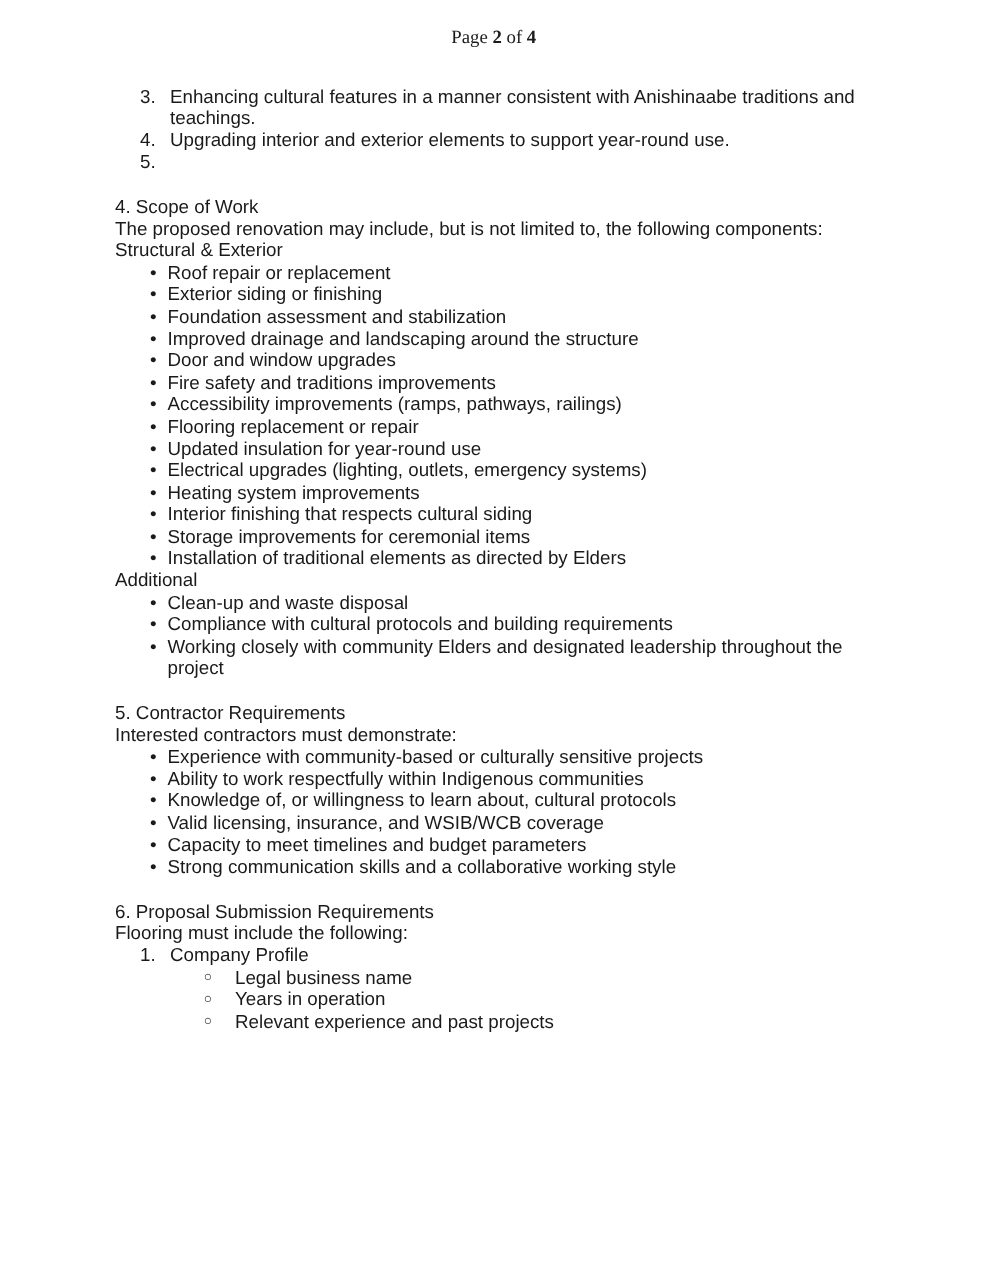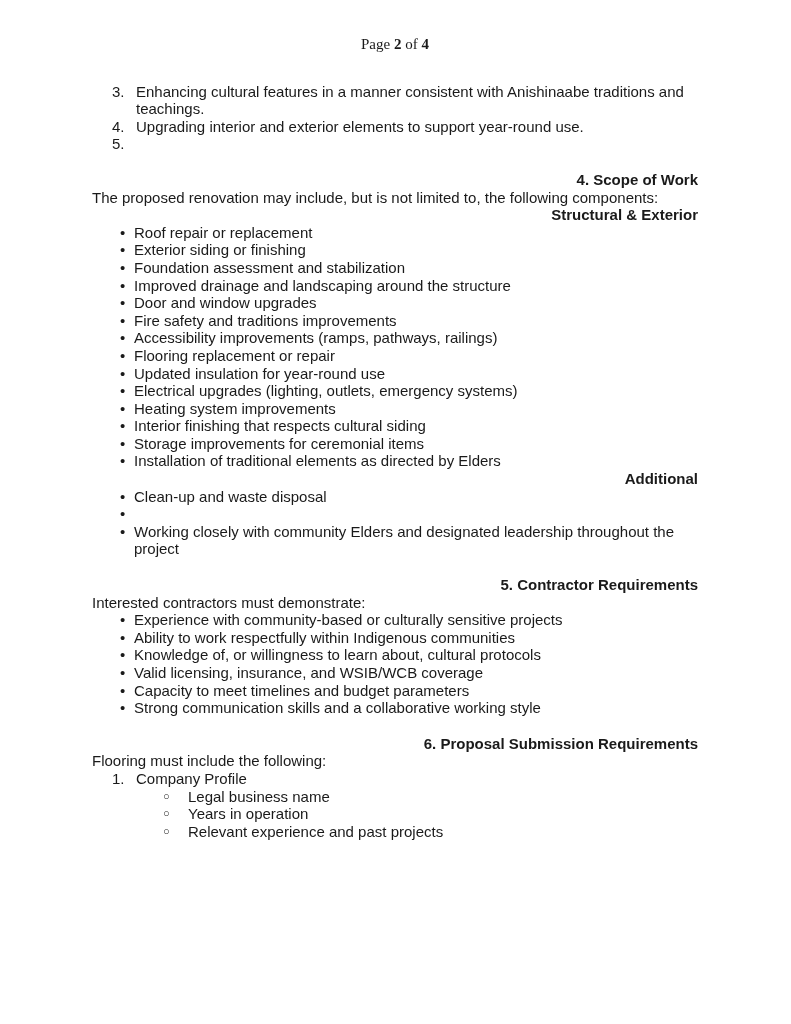--- a/index.html
+++ b/index.html
@@ -2,36 +2,36 @@
 <html><head>
 <meta charset="utf-8">
 <style>
   * { box-sizing: border-box; }
   html, body { margin: 0; padding: 0; background: #ffffff; }
   .page {
     position: relative;
     width: 791px;
     height: 1024px;
     background: #ffffff;
-    padding: 36px 93px 0 92px;
+    padding: 22px 93px 0 92px;
     font-family: "Liberation Sans", sans-serif;
     font-size: 15px;
     line-height: 17.6px;
     color: #1a1a1a;
     overflow: hidden;
   }
   .header {
     text-align: center;
     font-family: "Liberation Serif", serif;
     font-size: 15px;
   }
   .header b { font-weight: bold; }
   .content { margin-top: 29px; }
   .line { min-height: 17.6px; }
-  .bold { font-weight: bold; text-align: right; }
+  .bold { font-weight: normal; }
   .spacer { height: 18px; }
   .li { position: relative; padding-left: 44px; }
   .li .marker { position: absolute; }
   .num .marker { left: 20px; }
   .bull { padding-left: 42px; }
   .bull .marker { left: 28px; }
   .sub { padding-left: 96px; }
   .sub .marker { left: 71px; font-size: 11px; }
 </style>
 </head>
@@ -121,20 +121,21 @@
       <span>Installation of traditional elements as directed by Elders</span>
     </div>
 
     <div class="bold line">Additional</div>
     <div class="li bull line">
       <span class="marker">•</span>
       <span>Clean-up and waste disposal</span>
     </div>
     <div class="li bull line">
       <span class="marker">•</span>
+      <span>Compliance with cultural protocols and building requirements</span>
     </div>
     <div class="li bull line">
       <span class="marker">•</span>
       <span>Working closely with community Elders and designated leadership throughout the project</span>
     </div>
 
     <div class="spacer"></div>
 
     <div class="bold line">5. Contractor Requirements</div>
     <div class="line">Interested contractors must demonstrate:</div>

